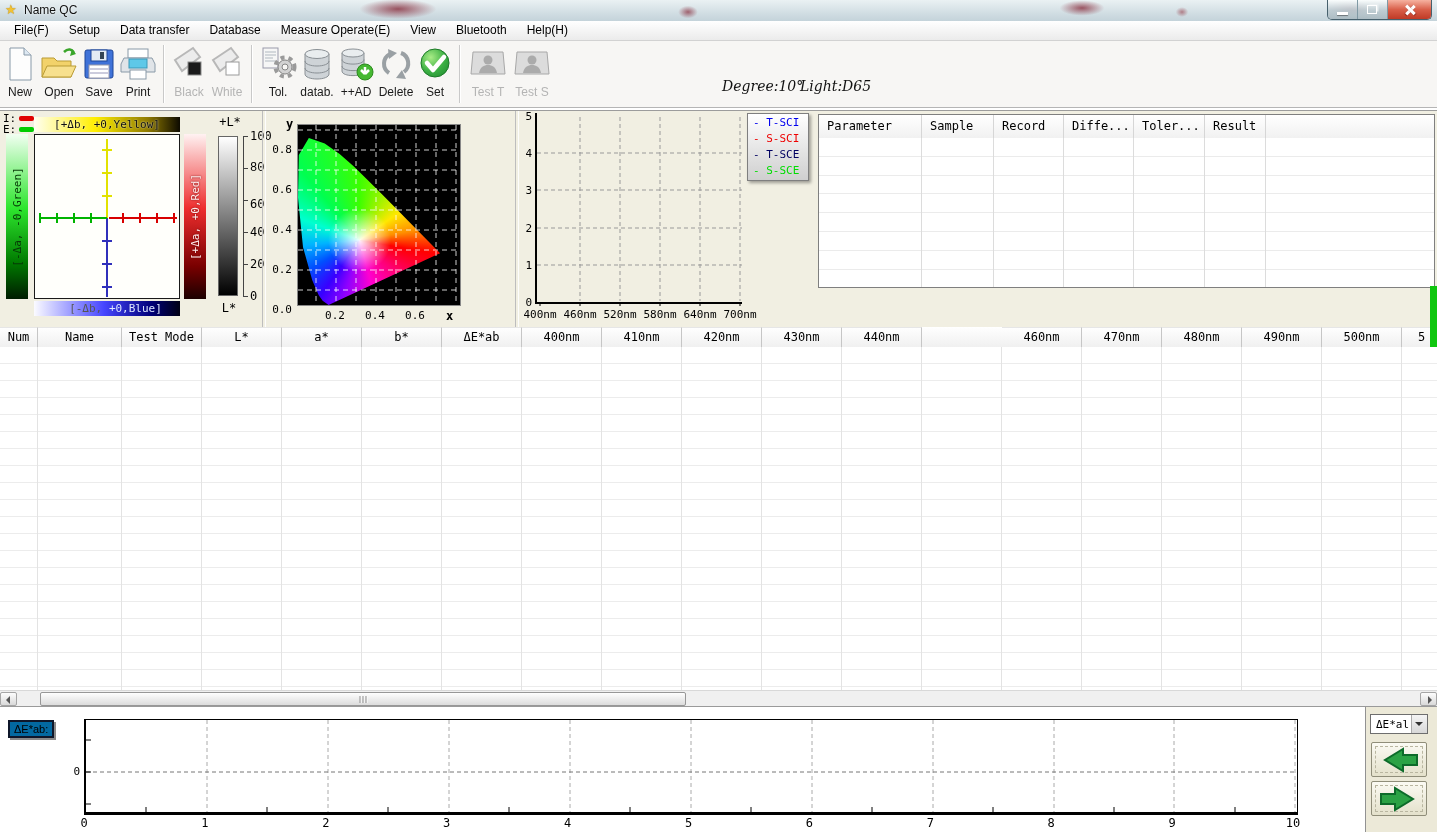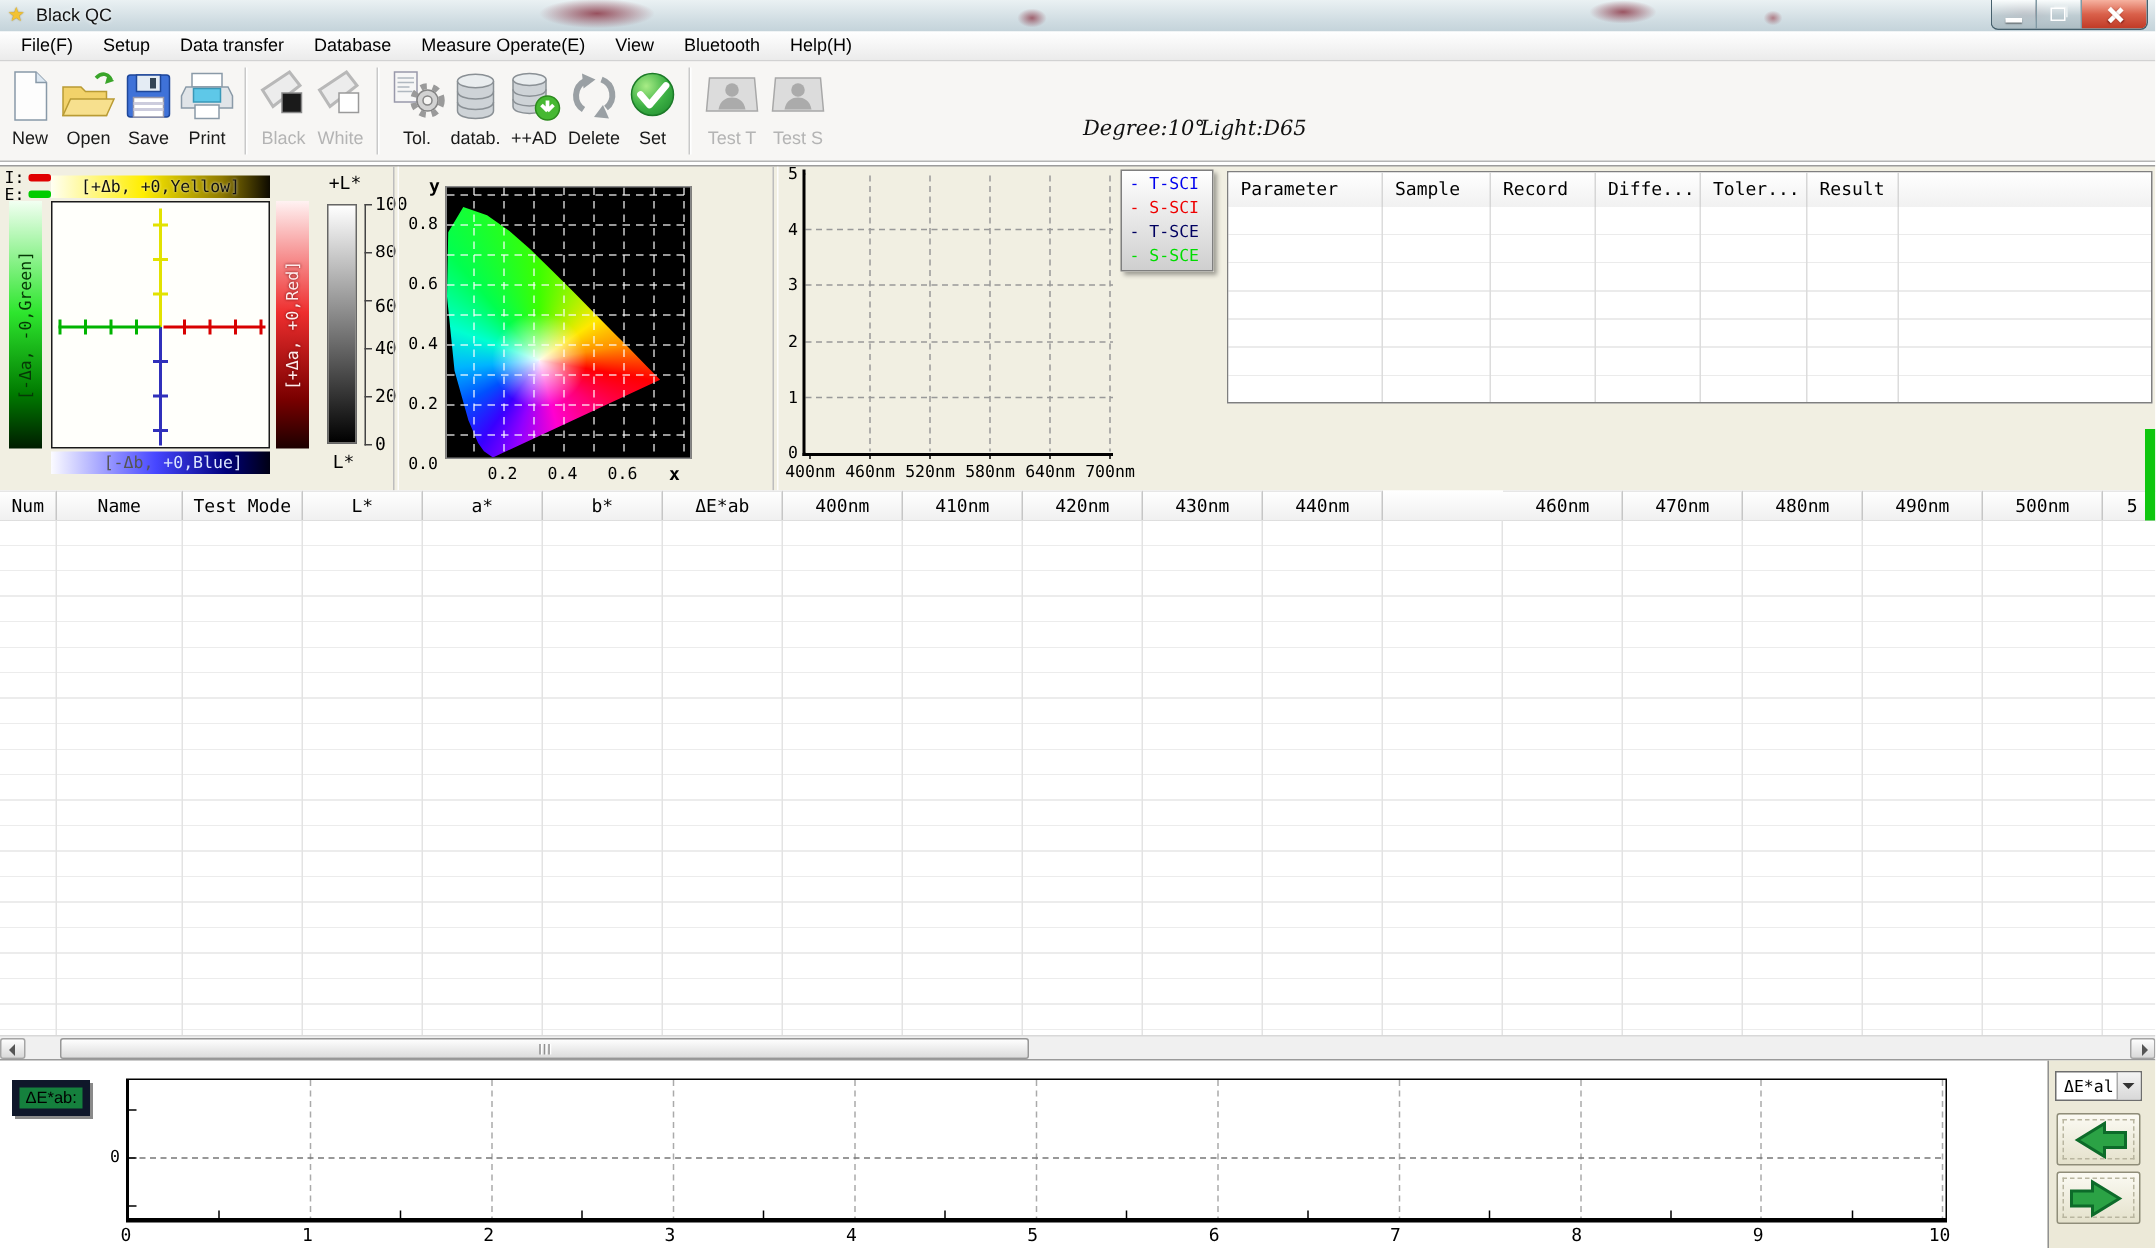--- a/index.html
+++ b/index.html
@@ -78,21 +78,21 @@
   
   #spectral-panel{left:515px;top:0;width:303px;height:217px;}
   #sp-yaxis{left:20px;top:2px;width:2px;height:191px;background:#000;}
   #sp-xaxis{left:20px;top:191px;width:207px;height:2px;background:#000;}
   .sp-ylab{left:2px;width:15px;text-align:right;font-size:11px;transform:translateY(-50%);}
   .sp-xlab{top:197px;font-size:11px;transform:translateX(-50%);white-space:nowrap;}
   #spectral-legend{left:232px;top:2px;width:62px;background:linear-gradient(180deg,#ffffff,#cfcfcf);border:1px solid #7f7f7f;box-shadow:2px 2px 3px rgba(0,0,0,.35);padding:1px 0 1px 5px;box-sizing:border-box;}
   .legend-item{font-size:11px;line-height:16px;font-family:"DejaVu Sans Mono",monospace;white-space:nowrap;}
 
   
-  #param-table{left:818px;top:3px;width:617px;height:155px;background:#fff;border:1px solid #7f7f7f;box-sizing:border-box;}
+  #param-table{left:818px;top:3px;width:617px;height:174px;background:#fff;border:1px solid #7f7f7f;box-sizing:border-box;}
   #param-header{display:flex;height:23px;border-bottom:1px solid #c8c8c8;background:linear-gradient(180deg,#ffffff,#f1f1f1);}
   .param-hcell{font-size:12px;line-height:22px;padding-left:8px;box-sizing:border-box;border-right:1px solid #d6d6d6;white-space:nowrap;overflow:hidden;}
   #param-body{position:absolute;left:0;top:23px;right:0;bottom:0;background:repeating-linear-gradient(180deg,#fff 0,#fff 17.8px,#ebebeb 17.8px,#ebebeb 18.8px);display:flex;}
   .param-bcol{height:100%;border-right:1px solid #dcdcdc;box-sizing:border-box;}
 
   
   #green-strip{left:1430px;top:286px;width:7px;height:61px;background:#0fc60f;z-index:40;}
 
   
   #main-table{left:0;top:327px;width:1437px;height:363px;}
@@ -106,41 +106,41 @@
   .sb-btn{top:1px;width:17px;height:14px;background:linear-gradient(180deg,#fdfdfd,#d9d9d9);border:1px solid #a5a5a5;border-radius:2px;box-sizing:border-box;}
   #sb-left{left:0;} #sb-right{right:0;}
   .tri-left{position:absolute;left:5px;top:3px;width:0;height:0;border:4px solid transparent;border-right-color:#555;border-left:none;}
   .tri-right{position:absolute;left:7px;top:3px;width:0;height:0;border:4px solid transparent;border-left-color:#555;border-right:none;}
   #sb-thumb{left:40px;top:1px;width:646px;height:14px;background:linear-gradient(180deg,#fefefe,#dcdcdc);border:1px solid #979797;border-radius:2px;box-sizing:border-box;}
   #sb-grip{position:absolute;left:50%;top:3px;transform:translateX(-50%);display:flex;gap:2px;}
   #sb-grip i{width:1px;height:7px;background:#909090;box-shadow:1px 0 0 #fff;}
 
   
   #bottom-panel{left:0;top:706px;width:1437px;height:126px;background:#fff;border-top:1px solid #9a9a9a;box-sizing:border-box;}
-  #bc-label{left:8px;top:13px;background:#15803d;border:5px solid #0f172a;box-shadow:2px 2px 0 #8a8a8a;font-size:11px;padding:1px 4px;}
+  #bc-label{left:8px;top:13px;background:#0369a1;border:2px solid #0f172a;box-shadow:2px 2px 0 #8a8a8a;font-size:11px;padding:1px 4px;}
   #bc-plot{left:84px;top:12px;width:1211px;height:92px;background:#fff;border-top:1px solid #000;border-right:1px solid #000;border-left:2px solid #000;border-bottom:3px solid #000;box-sizing:content-box;}
   #bc-zero{left:64px;top:64px;width:16px;text-align:right;font-size:11px;transform:translateY(-50%);}
   .bc-xlab{top:109px;font-size:12px;transform:translateX(-50%);}
   #bc-right{left:1365px;top:0;width:72px;height:126px;background:#ece9d8;border-left:1px solid #929292;box-sizing:border-box;}
   #bc-select{left:1370px;top:7px;width:58px;height:20px;background:#fff;border:1px solid #6e6e6e;box-sizing:border-box;font-size:11px;}
   #bc-select-text{position:absolute;left:5px;top:3px;}
   #bc-select-arrowbox{position:absolute;right:0;top:0;width:15px;height:18px;background:linear-gradient(180deg,#f4f4f4,#d8d8d8);border-left:1px solid #aaa;}
   .tri-down{position:absolute;left:3px;top:7px;width:0;height:0;border:4px solid transparent;border-top-color:#333;border-bottom:none;}
   .nav-btn{left:1371px;width:56px;height:35px;background:linear-gradient(180deg,#fbfaf3,#e4e1cb);border:1px solid #8f8d79;border-radius:2px;box-sizing:border-box;display:flex;align-items:center;justify-content:center;}
   .nav-btn:after{content:"";position:absolute;left:3px;top:3px;right:3px;bottom:3px;border:1px dashed #b9b6a0;}
   #nav-prev{top:35px;} #nav-next{top:74px;}
 </style>
 </head>
 <body>
 
 <div id="app">
 
   <div id="titlebar" class="abs">
     <span id="title-star" class="abs">★</span>
-    <span id="title-text" class="abs">Black QC</span>
+    <span id="title-text" class="abs">Name QC</span>
     <div id="win-controls" class="abs">
       <div class="win-btn">
           <span class="glyph-min"></span>
         </div>
       <div class="win-btn">
           <span class="glyph-restore"></span>
         </div>
       <div class="win-btn" id="btn-close">
           <span class="glyph-x"></span>
         </div>

